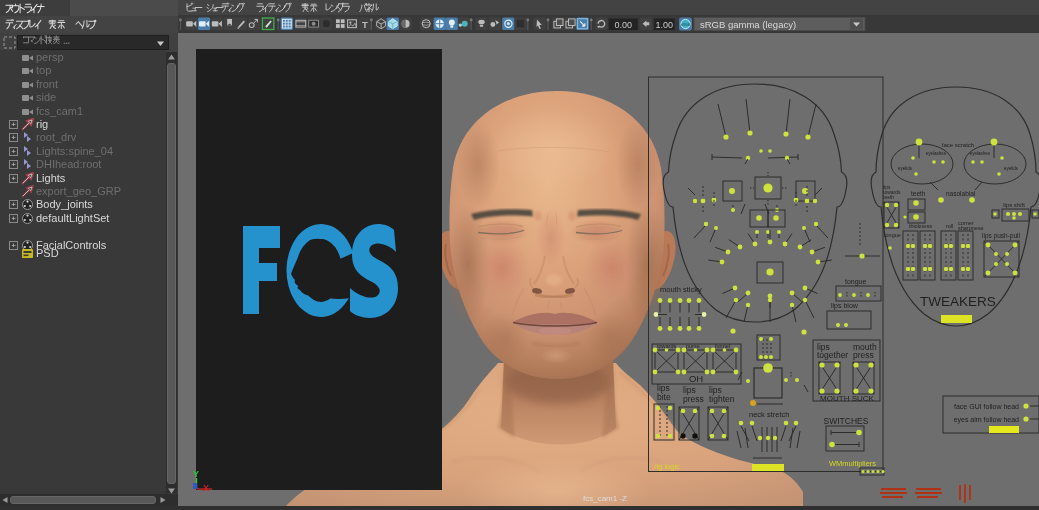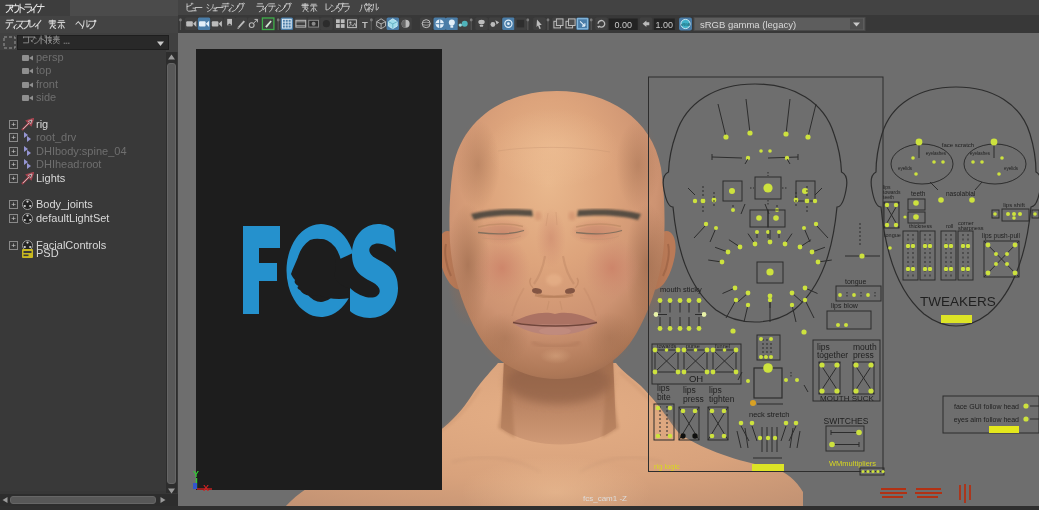--- a/index.html
+++ b/index.html
@@ -109,20 +109,27 @@
             </svg></div>
           <div class="lbl">side</div>
         </div>
 <div class="trow gray" style="top:27.8px">
           <div class="ticon"><svg width="13" height="13">
               <rect x="1" y="4" width="7" height="6" rx="1" fill="#8f8f8f"></rect>
               <path d="M8 7 L12 4.4 L12 9.6 Z" fill="#8f8f8f"></path>
             </svg></div>
           <div class="lbl">front</div>
         </div>
+<div class="trow gray" style="top:54.6px">
+          <div class="ticon"><svg width="13" height="13">
+              <rect x="1" y="4" width="7" height="6" rx="1" fill="#8f8f8f"></rect>
+              <path d="M8 7 L12 4.4 L12 9.6 Z" fill="#8f8f8f"></path>
+            </svg></div>
+          <div class="lbl">fcs_cam1</div>
+        </div>
 <div class="trow" style="top:68.0px">
           <div class="plus">+</div>
           <div class="ticon"><svg width="13" height="13">
               <path d="M1 12 L8 5 L6 3 L12 1 L10 7 L8 5" fill="none" stroke="#a4434f" stroke-width="2"></path>
               <path d="M2 11 L8.5 4.5 M7 3.5 L11 2 L9.5 6" stroke="#c9bfc0" stroke-width="0.9" fill="none"></path>
             </svg></div>
           <div class="lbl">rig</div>
         </div>
 <div class="trow gray" style="top:81.4px">
           <div class="plus">+</div>
@@ -131,37 +138,44 @@
               <path d="M6 5 L10 8 L6 11 Z" fill="#9595d2"></path>
             </svg></div>
           <div class="lbl">root_drv</div>
         </div>
 <div class="trow gray" style="top:94.80000000000001px">
           <div class="plus">+</div>
           <div class="ticon"><svg width="13" height="13">
               <path d="M3 1 L7 4 L3 7 Z" fill="#9595d2"></path>
               <path d="M6 5 L10 8 L6 11 Z" fill="#9595d2"></path>
             </svg></div>
-          <div class="lbl">DHIbody:spine_04</div>
+          <div class="lbl">Lights:spine_04</div>
         </div>
 <div class="trow gray" style="top:108.20000000000002px">
           <div class="plus">+</div>
           <div class="ticon"><svg width="13" height="13">
               <path d="M3 1 L7 4 L3 7 Z" fill="#9595d2"></path>
               <path d="M6 5 L10 8 L6 11 Z" fill="#9595d2"></path>
             </svg></div>
           <div class="lbl">DHIhead:root</div>
         </div>
 <div class="trow" style="top:121.60000000000002px">
           <div class="plus">+</div>
           <div class="ticon"><svg width="13" height="13">
               <path d="M1 12 L8 5 L6 3 L12 1 L10 7 L8 5" fill="none" stroke="#a4434f" stroke-width="2"></path>
               <path d="M2 11 L8.5 4.5 M7 3.5 L11 2 L9.5 6" stroke="#c9bfc0" stroke-width="0.9" fill="none"></path>
             </svg></div>
           <div class="lbl">Lights</div>
+        </div>
+<div class="trow gray" style="top:135.00000000000003px">
+          <div class="ticon"><svg width="13" height="13">
+              <path d="M1 12 L8 5 L6 3 L12 1 L10 7 L8 5" fill="none" stroke="#8e3e46" stroke-width="2"></path>
+              <path d="M2 11 L8.5 4.5 M7 3.5 L11 2 L9.5 6" stroke="#c9bfc0" stroke-width="0.9" fill="none"></path>
+            </svg></div>
+          <div class="lbl">export_geo_GRP</div>
         </div>
 <div class="trow" style="top:148.40000000000003px">
           <div class="plus">+</div>
           <div class="ticon"><svg width="13" height="13">
               <circle cx="6.5" cy="6.5" r="5" fill="#242424" stroke="#9a9a9a" stroke-width="1"></circle>
               <circle cx="6.5" cy="3.6" r="1.1" fill="#d8d8d8"></circle>
               <circle cx="3.8" cy="8" r="1.1" fill="#d8d8d8"></circle>
               <circle cx="9.2" cy="8" r="1.1" fill="#d8d8d8"></circle>
             </svg></div>
           <div class="lbl">Body_joints</div>

